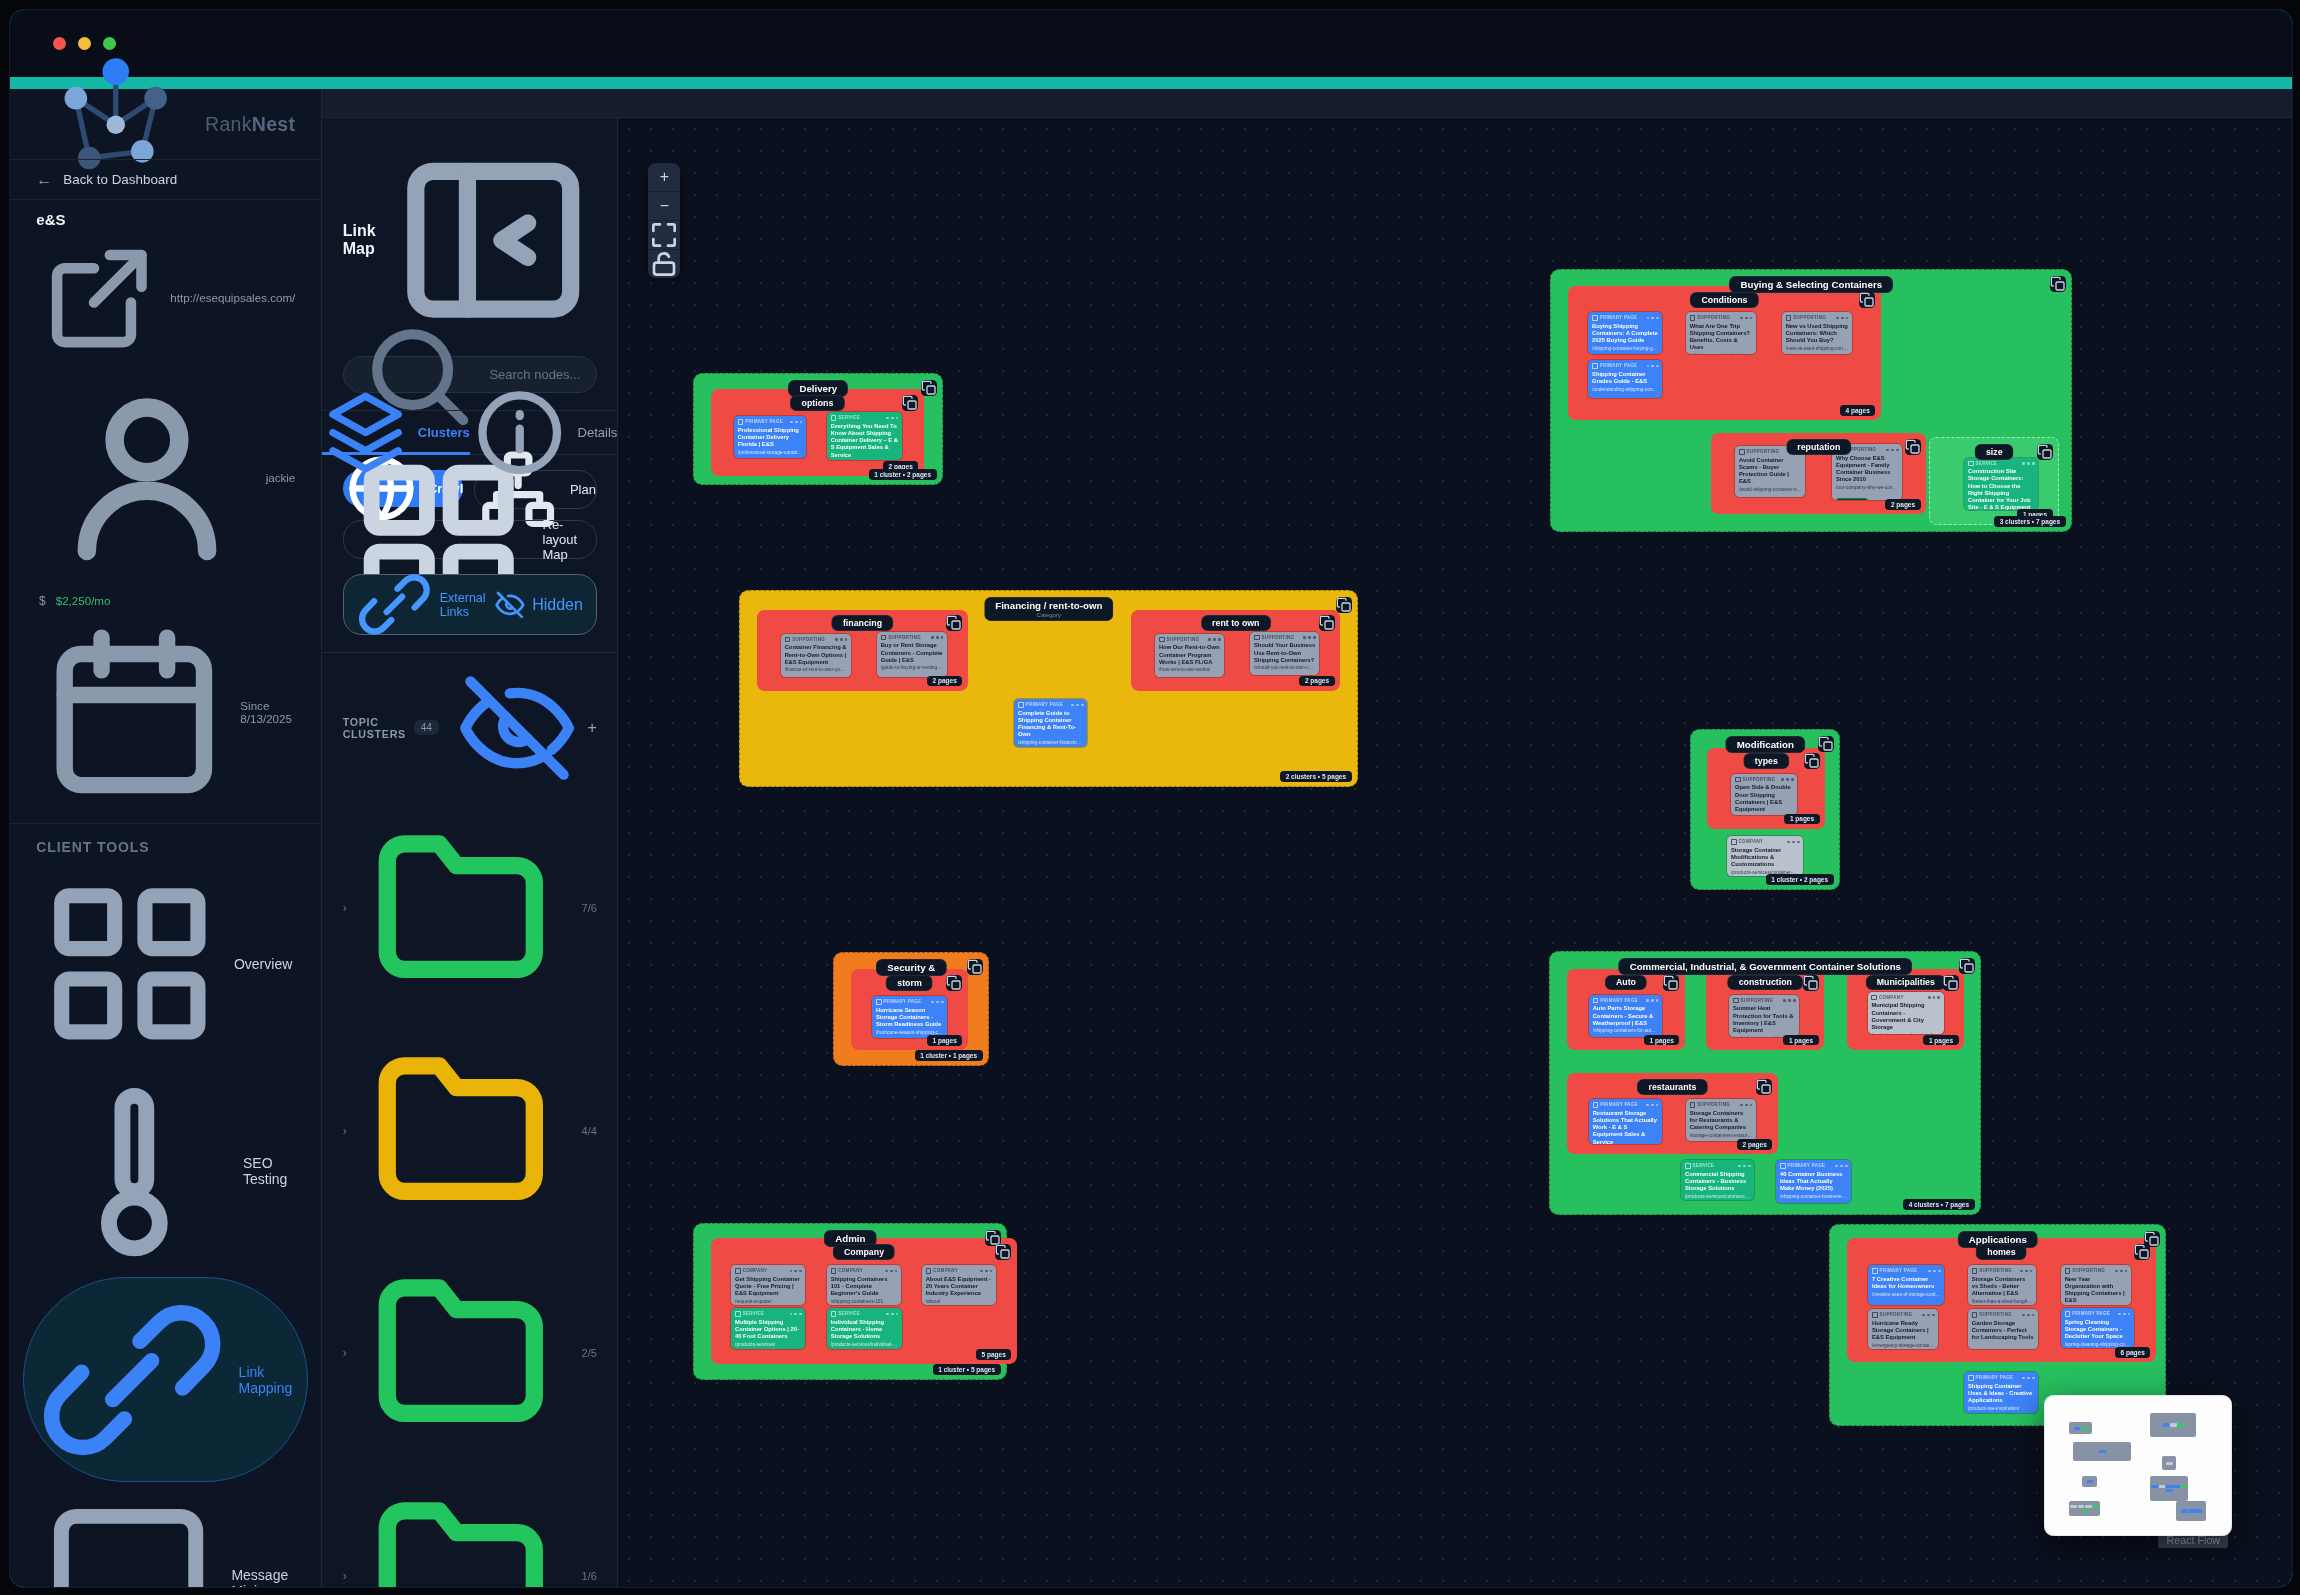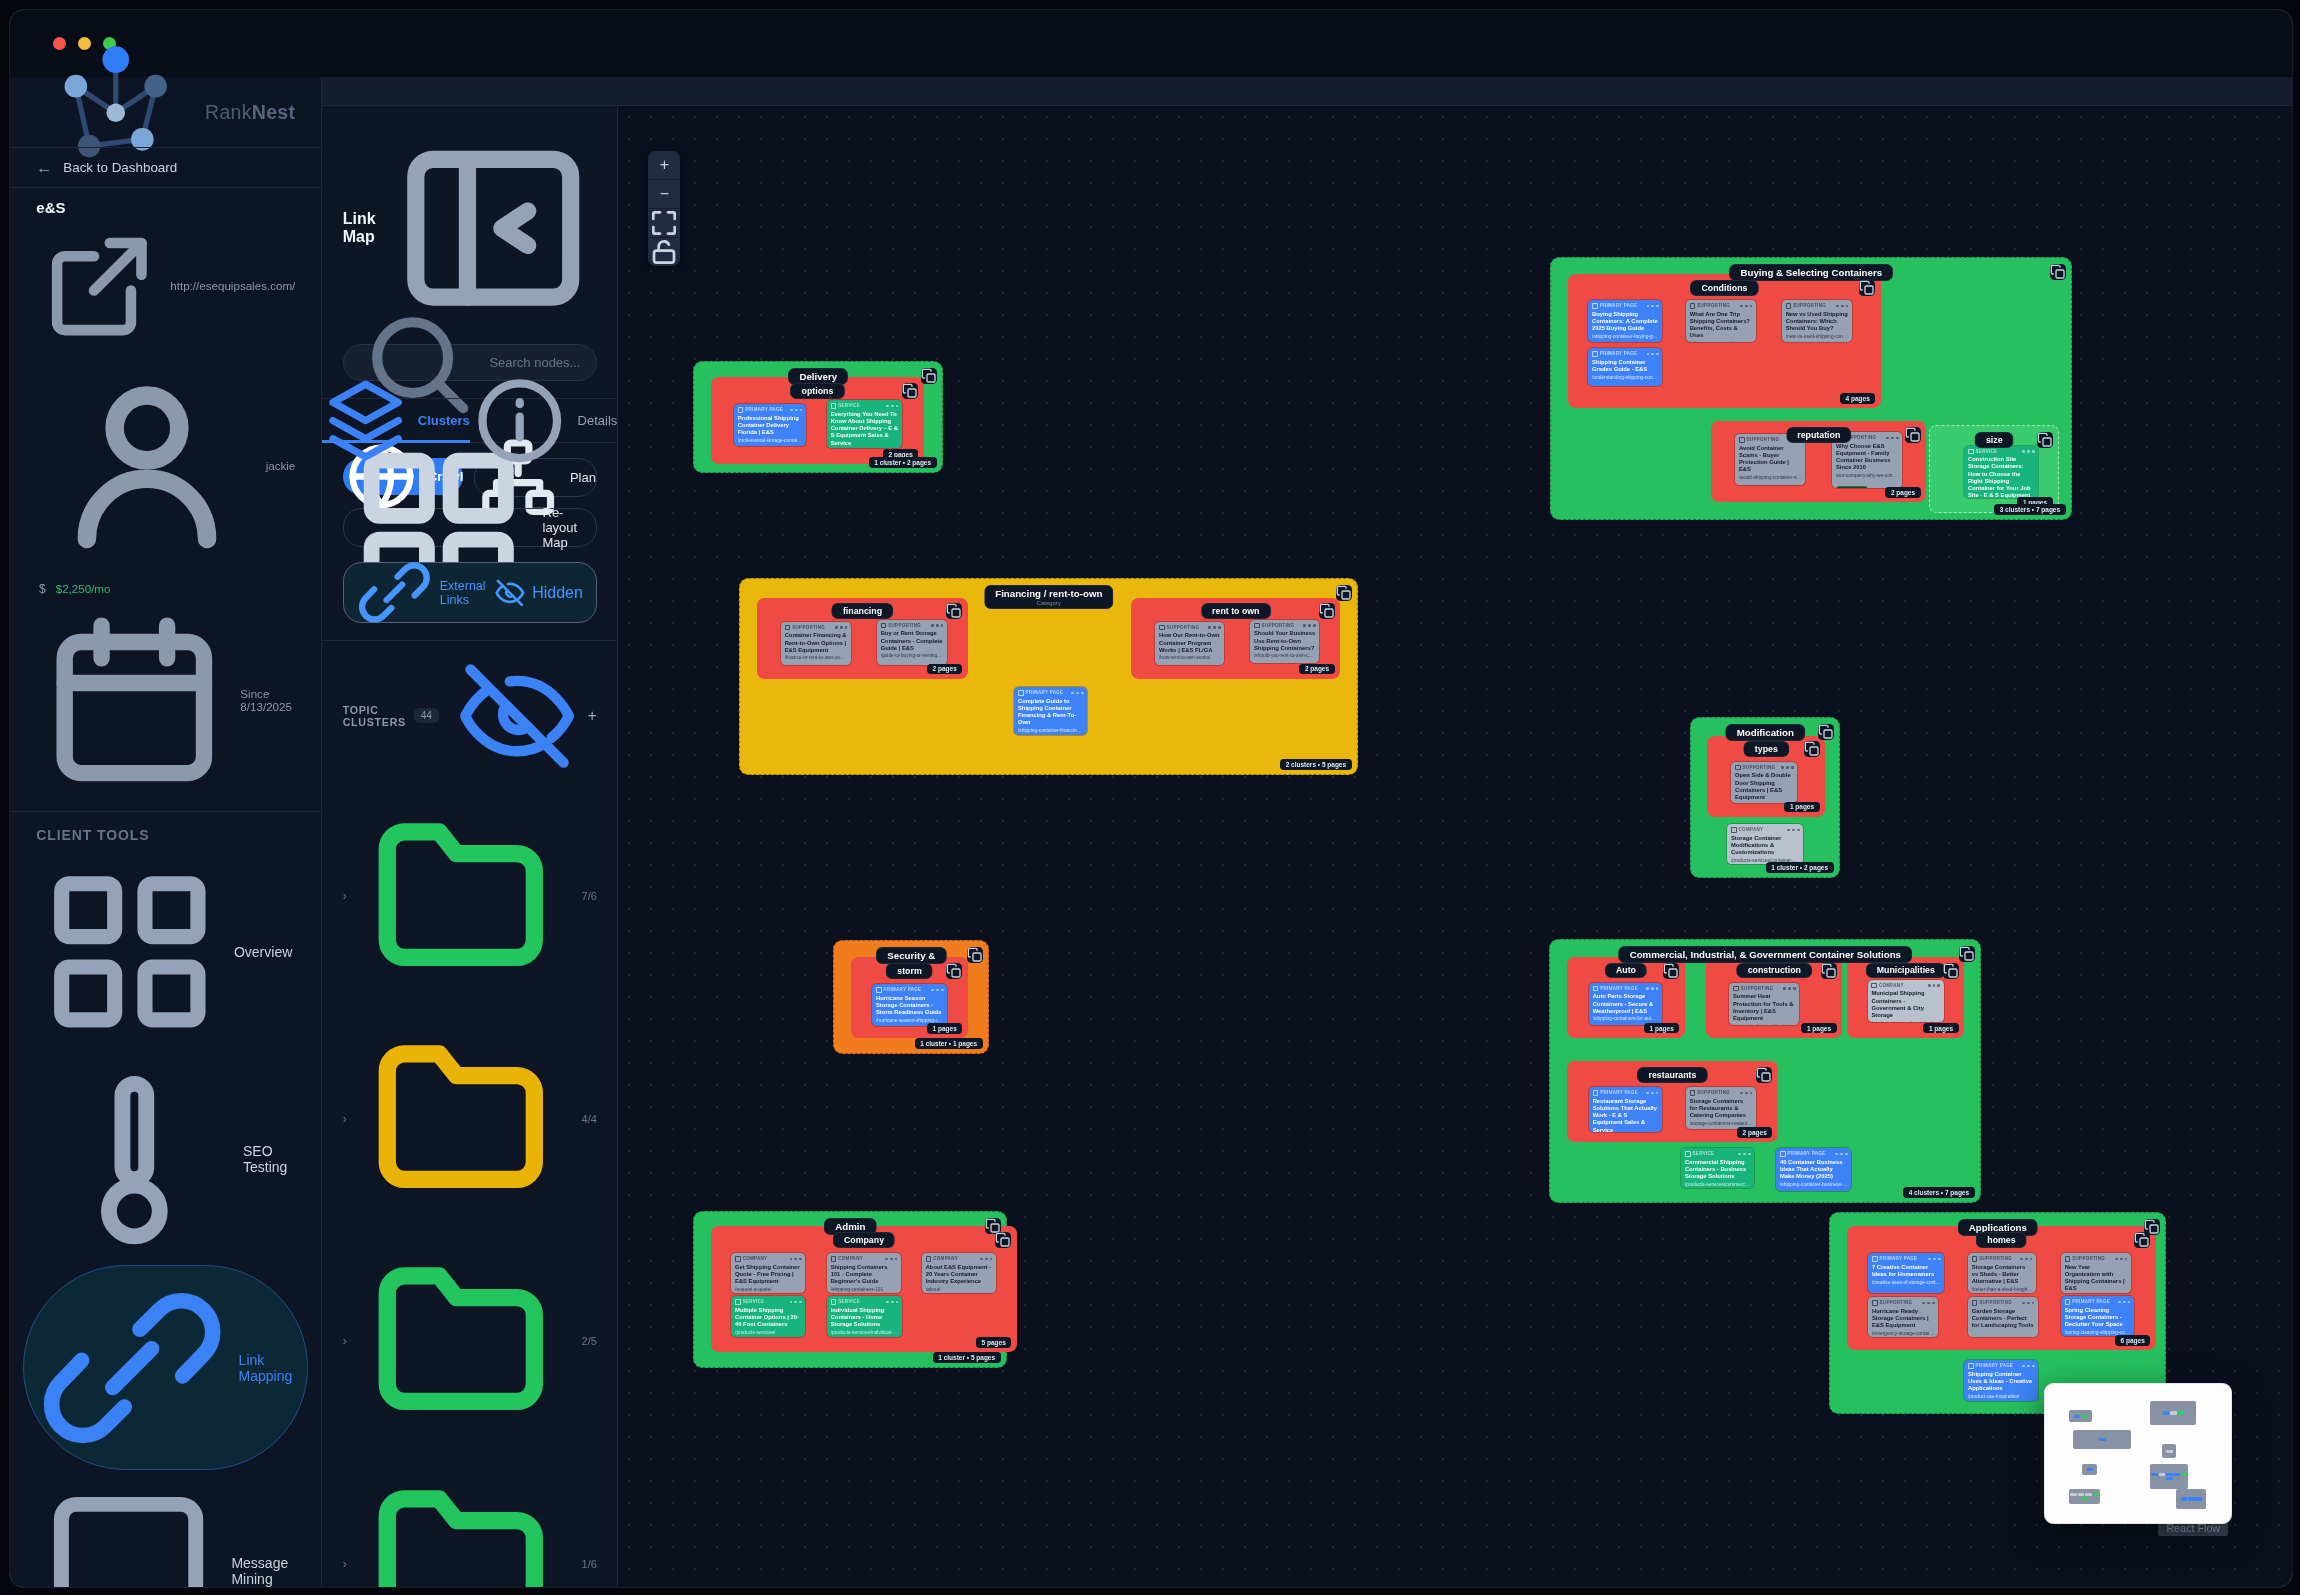--- a/index.html
+++ b/index.html
@@ -1,17 +1,17 @@
 <!DOCTYPE html>
 <html style="font-size:15px"><head>
 <meta charset="utf-8">
 <style>
   html,body{margin:0;padding:0;}
   body{width:2300px;height:1595px;background:#04060c;font-family:"Liberation Sans",sans-serif;overflow:hidden;-webkit-font-smoothing:antialiased;}
-  .stage{position:absolute;left:9.3px;top:9.3px;width:2282px;height:1577px;background:#14b8a6;border-radius:15px;overflow:hidden;border:0.9px solid #141c2c;display:flex;flex-direction:column;}
+  .stage{position:absolute;left:9.3px;top:9.3px;width:2282px;height:1577px;background:#14b8a6;border-radius:15px;overflow:hidden;border:0.9px solid #141c2c;display:flex;flex-direction:column;gap:12px;}
   .titlebar{height:67px;background:#090d18;display:flex;align-items:center;padding-left:43px;gap:12px;flex:none;}
   .tdot{width:13px;height:13px;border-radius:50%;display:inline-block;}
   .tdot.r{background:#f5554a;} .tdot.y{background:#f6bd3b;} .tdot.g{background:#3ec84e;}
   .content{flex:1;display:flex;min-height:0;}
   
   .sidebar{width:311px;flex:none;background:#0d1423;border-right:0.9px solid #1d2738;display:flex;flex-direction:column;}
   .logo{height:70px;display:flex;align-items:center;gap:9.3px;padding:0 26px;flex:none;}
   .logo-mark svg{width:32px;height:32px;display:block;}
   .logo-text{font-size:19.5px;color:#4e5d73;letter-spacing:0.3px;}
   .logo-text b{color:#55657d;}
@@ -870,21 +870,21 @@
                       <i class=""></i>
                       <i class=""></i>
                       <i class=""></i>
                     </span>
                   </div>
                   <div class="ntitle">Auto Parts Storage Containers - Secure &amp; Weatherproof | E&amp;S</div>
                   <div class="nurl">/shipping-containers-for-auto-par...</div>
                 </div>
                 <span class="pages-badge">1 pages</span>
               </div>
-              <div class="sub red" style="left: 156px; top: 16.7px; width: 136px; height: 81px; padding-left: 44px;">
+              <div class="sub red" style="left: 156px; top: 16.7px; width: 118px; height: 81px; padding-left: 44px;">
                 <div class="chip small">
                   <div class="chip-t">construction</div>
                 </div>
                 <span class="copybtn">
                   <svg viewBox="0 0 24 24" fill="none" stroke="currentColor" stroke-width="2" stroke-linecap="round" stroke-linejoin="round" style="width:100%;height:100%;display:block">
                     <rect x="9" y="9" width="12" height="12" rx="2"></rect>
                     <path d="M5 15H4a2 2 0 0 1-2-2V4a2 2 0 0 1 2-2h9a2 2 0 0 1 2 2v1"></path>
                   </svg>
                 </span>
                 <div class="node gray" style="left: 23px; top: 26px; width: 70px; height: 42px;">

